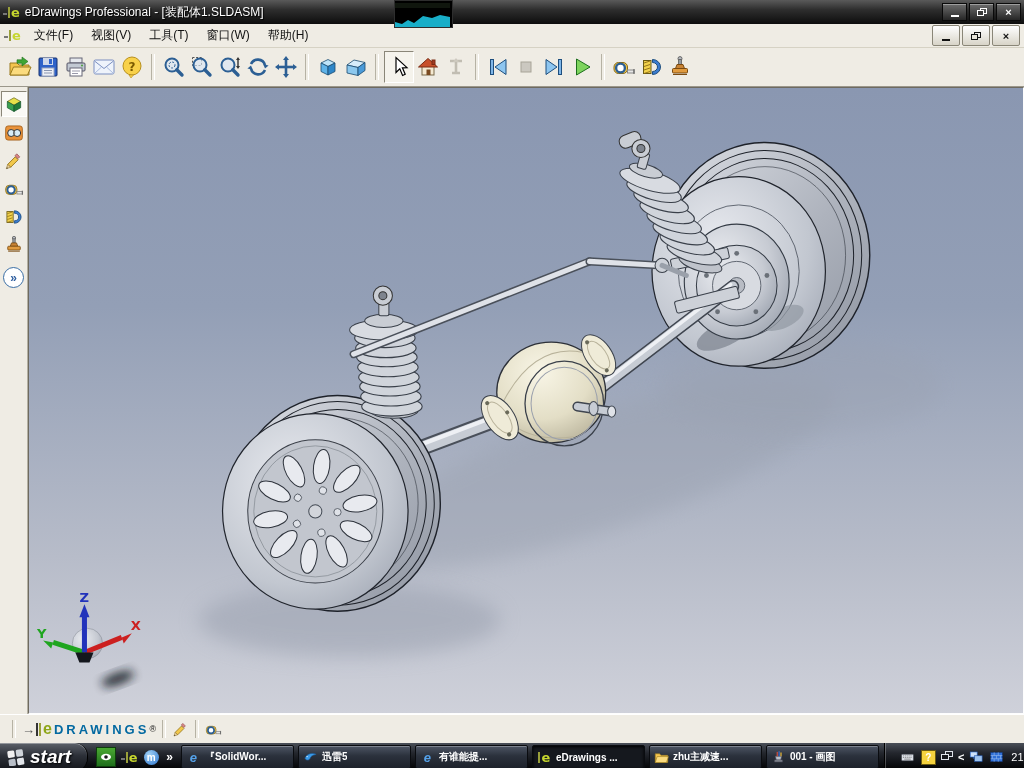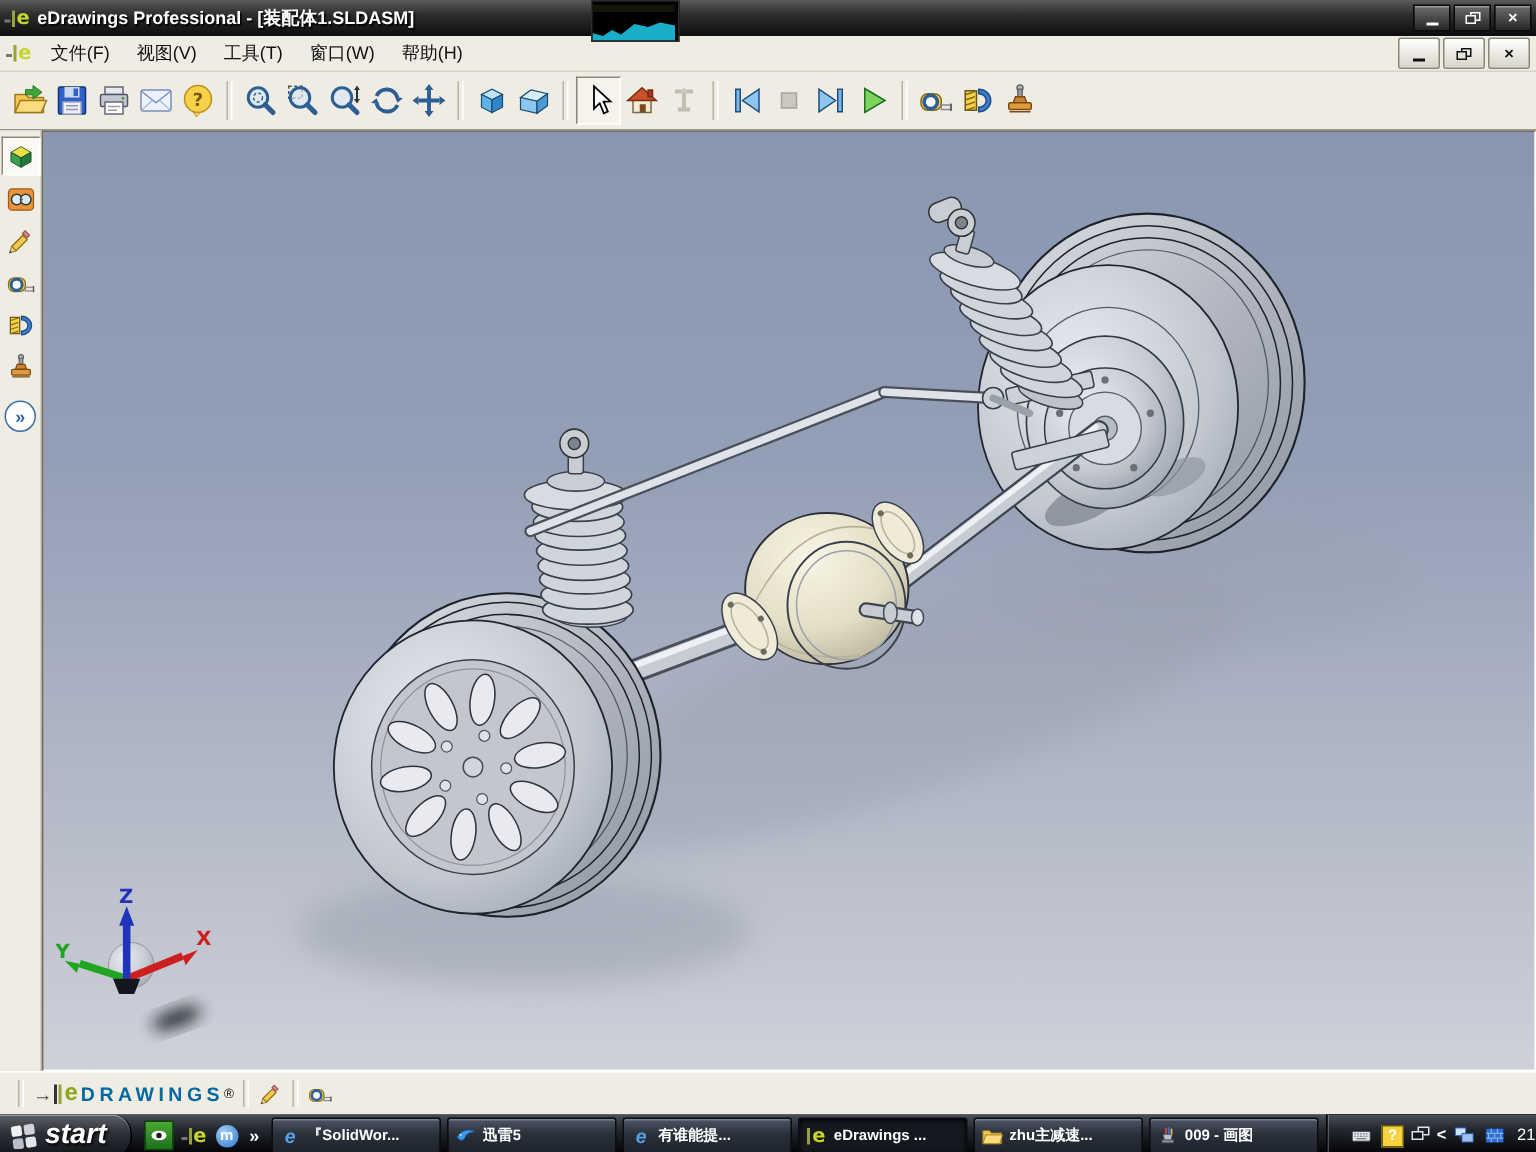--- a/index.html
+++ b/index.html
@@ -1,21 +1,21 @@
 <!DOCTYPE html>
 <html><head>
 <meta charset="utf-8">
 <style>
   html,body{margin:0;padding:0;}
   body{width:1024px;height:768px;position:relative;overflow:hidden;
        font-family:"Liberation Sans","DejaVu Sans",sans-serif;background:#000;}
   
   .titlebar{height:24px;background:linear-gradient(180deg,#5a5a5a,#2e2e2e 40%,#0d0d0d);
     display:flex;align-items:center;padding:0 3px;color:#fff;}
-  .titlebar .title{font-size:12px;font-weight:bold;margin-left:5px;flex:1;
+  .titlebar .title{font-size:12px;font-weight:normal;margin-left:5px;flex:1;
     text-shadow:1px 1px 1px #000;white-space:nowrap;}
   .tb-btn{width:23px;height:16px;margin-left:2px;background:linear-gradient(#6d6d6d,#262626);
     border:1px solid #0a0a0a;box-shadow:inset 0 1px rgba(255,255,255,.35);
     display:flex;align-items:center;justify-content:center;color:#fff;font-size:11px;font-weight:bold;cursor:default;}
   .bar-min{width:8px;height:2px;background:#fff;margin-top:7px;}
   .glyph-restore{position:relative;width:10px;height:8px;}
   .glyph-restore::before{content:"";position:absolute;right:0;top:0;width:5px;height:4px;border:1px solid #fff;}
   .glyph-restore::after{content:"";position:absolute;left:0;bottom:0;width:5px;height:4px;border:1px solid #fff;background:#3a3a3a;}
   .edlogo{display:inline-flex;align-items:flex-end;line-height:1;}
   .edlogo .vbar{display:inline-block;width:2px;height:11px;background:#9aa03a;margin:0 1px 1px 0;}
@@ -763,21 +763,21 @@
           </svg>
         </span>
       <span class="lbl">zhu主减速...</span>
     </div>
     <div class="task">
       <span class="ti">
           <svg width="15" height="15" viewBox="0 0 24 24">
             <use href="#sym-paint"></use>
           </svg>
         </span>
-      <span class="lbl">009 - 画图</span>
+      <span class="lbl">001 - 画图</span>
     </div>
   </div>
   <div class="tray">
     <span class="tri">
       <svg width="17" height="13" viewBox="0 0 24 24">
           <use href="#sym-keyboard"></use>
         </svg>
     </span>
     <span class="tri helpbox">
         <span>?</span>

